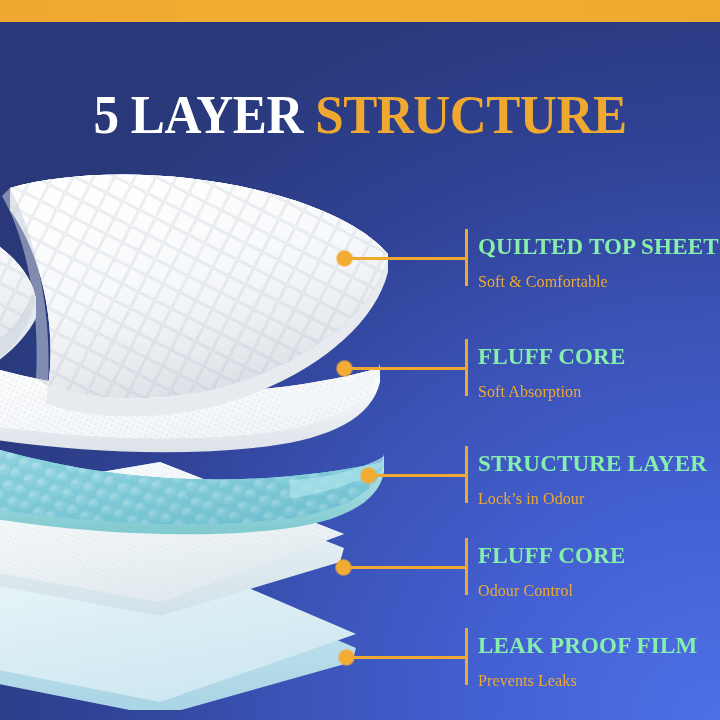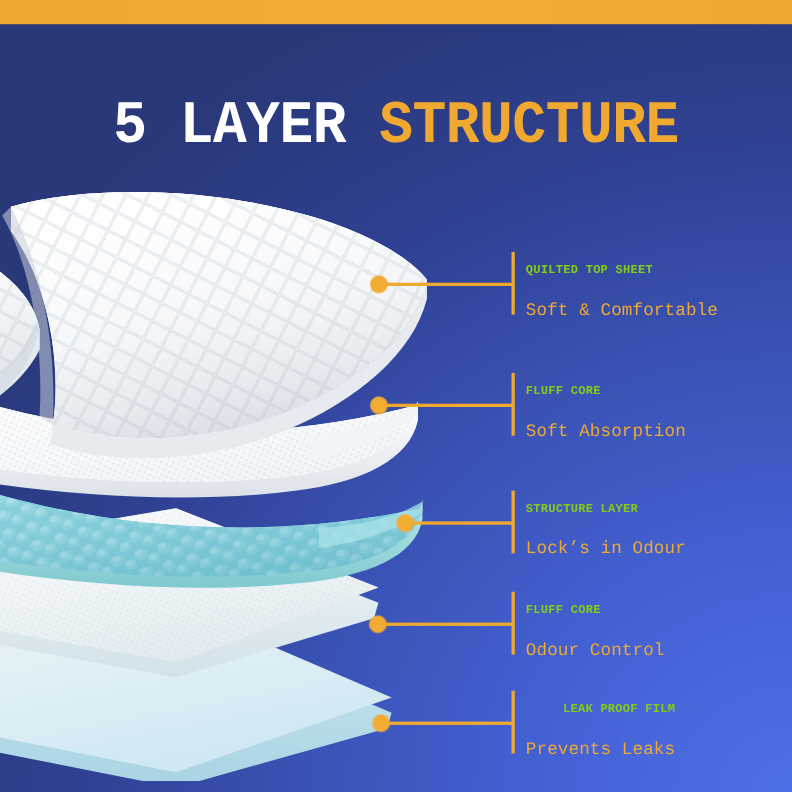--- a/index.html
+++ b/index.html
@@ -5,21 +5,21 @@
   html, body {
     margin: 0;
     padding: 0;
     background: #27357a;
   }
   #stage {
     position: relative;
     width: 720px;
     height: 720px;
     overflow: hidden;
-    font-family: Liberation Mono, monospace;
+    font-family: Liberation Serif, serif;
     background: #2d3f86;
   }
 
   
   .bg-blue {
     position: absolute;
     inset: 0;
     background:
       radial-gradient(120% 110% at 100% 100%, #4e70e6 0%, #4360d2 28%, #3a52b4 52%, #2f4193 74%, #293878 100%);
   }
@@ -78,23 +78,23 @@
     width: 3px;
     background: #efa930;
   }
 
   
   .label {
     position: absolute;
     left: 478px;
   }
   .label .head {
-    font-size: 11px;
+    font-size: 23px;
     font-weight: 700;
-    color: #84cc16;
+    color: #86efac;
     letter-spacing: 0.2px;
     line-height: 21px;
     white-space: nowrap;
   }
   .label .sub {
     font-size: 16px;
     font-weight: 400;
     color: #efa930;
     letter-spacing: 0.1px;
     line-height: 22px;
@@ -319,18 +319,18 @@
   <div class="label" style="top:453px;">
     <div class="head">STRUCTURE LAYER</div>
     <div class="sub">Lock’s in Odour</div>
   </div>
 
   <div class="label" style="top:545px;">
     <div class="head">FLUFF CORE</div>
     <div class="sub">Odour Control</div>
   </div>
 
-  <div class="label" style="top:635px;text-align:right;">
+  <div class="label" style="top:635px;">
     <div class="head">LEAK PROOF FILM</div>
     <div class="sub">Prevents Leaks</div>
   </div>
 
 </div>
 
 </body></html>

